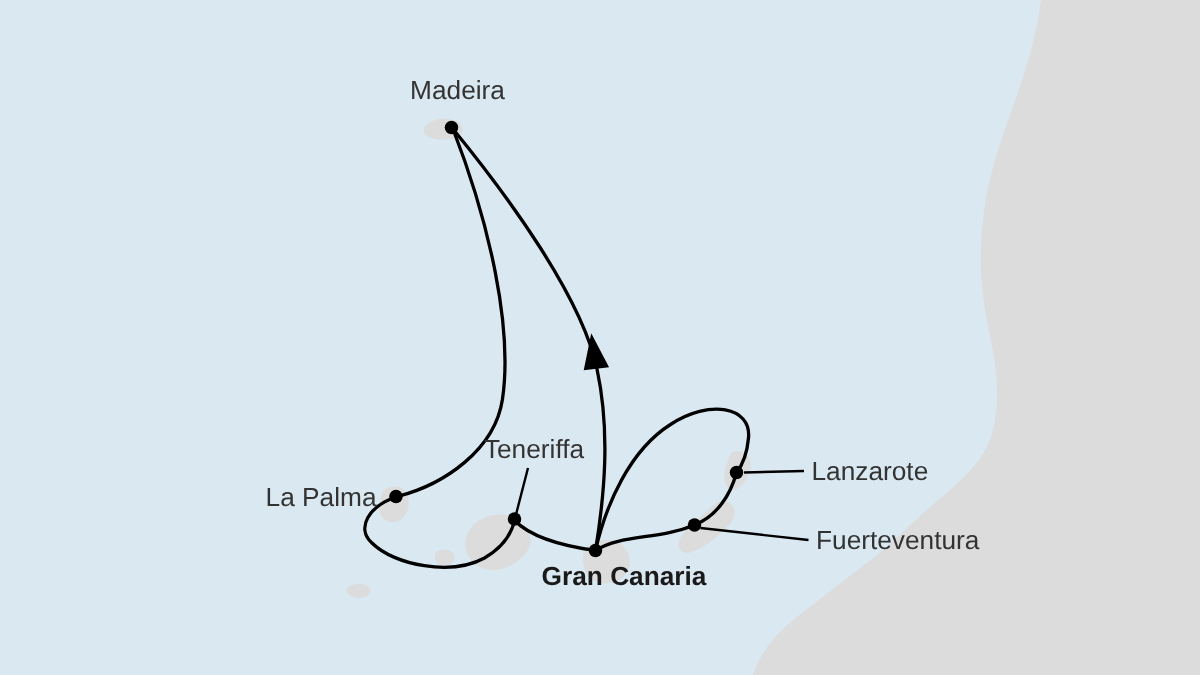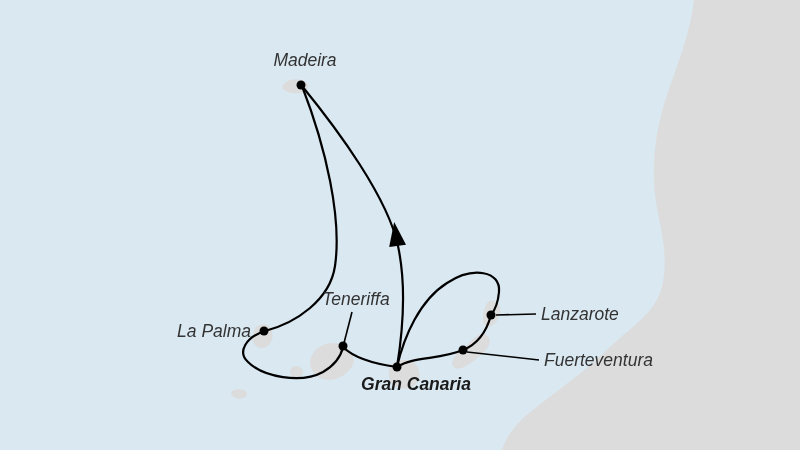--- a/index.html
+++ b/index.html
@@ -7,21 +7,20 @@
     padding: 0;
     width: 800px;
     height: 450px;
     overflow: hidden;
     font-family: "Liberation Sans", sans-serif;
   }
   .map-wrap {
     position: relative;
     width: 800px;
     height: 450px;
-    font-style: italic;
   }
   svg {
     display: block;
     width: 800px;
     height: 450px;
   }
   svg text {
     font-family: "Liberation Sans", sans-serif;
     font-size: 17.5px;
   }

